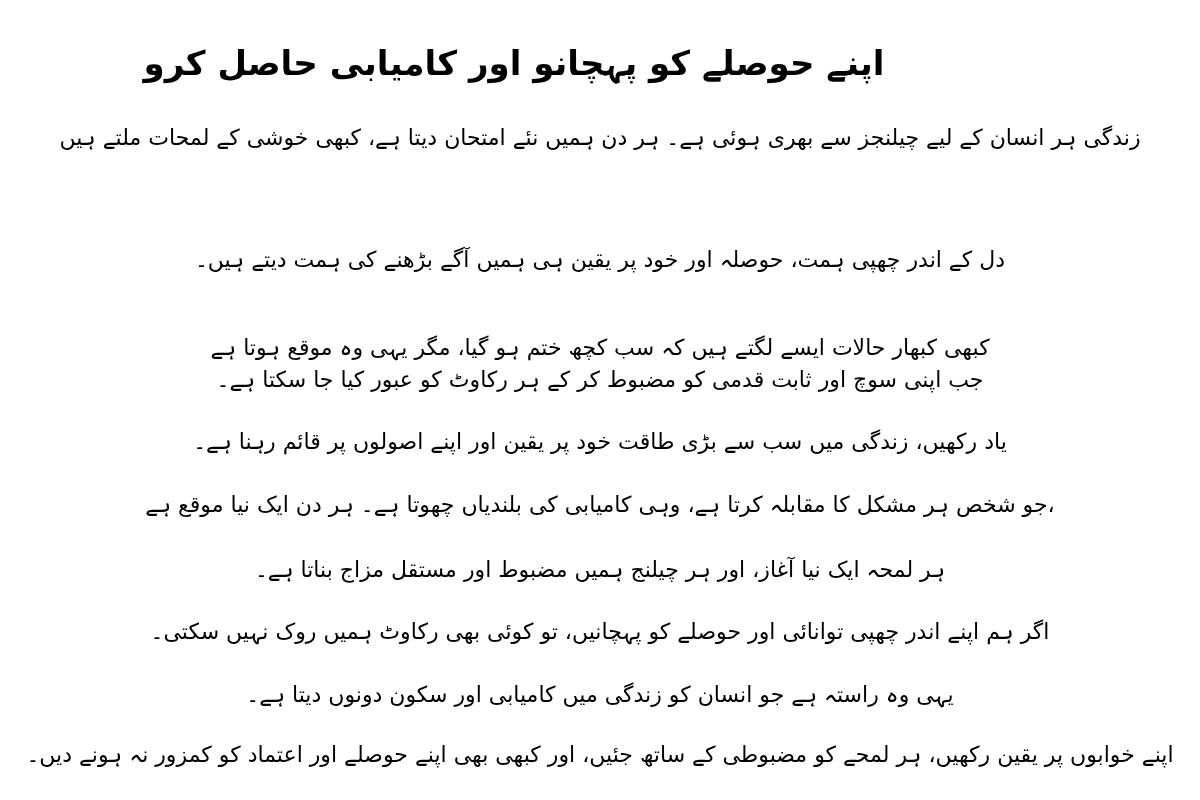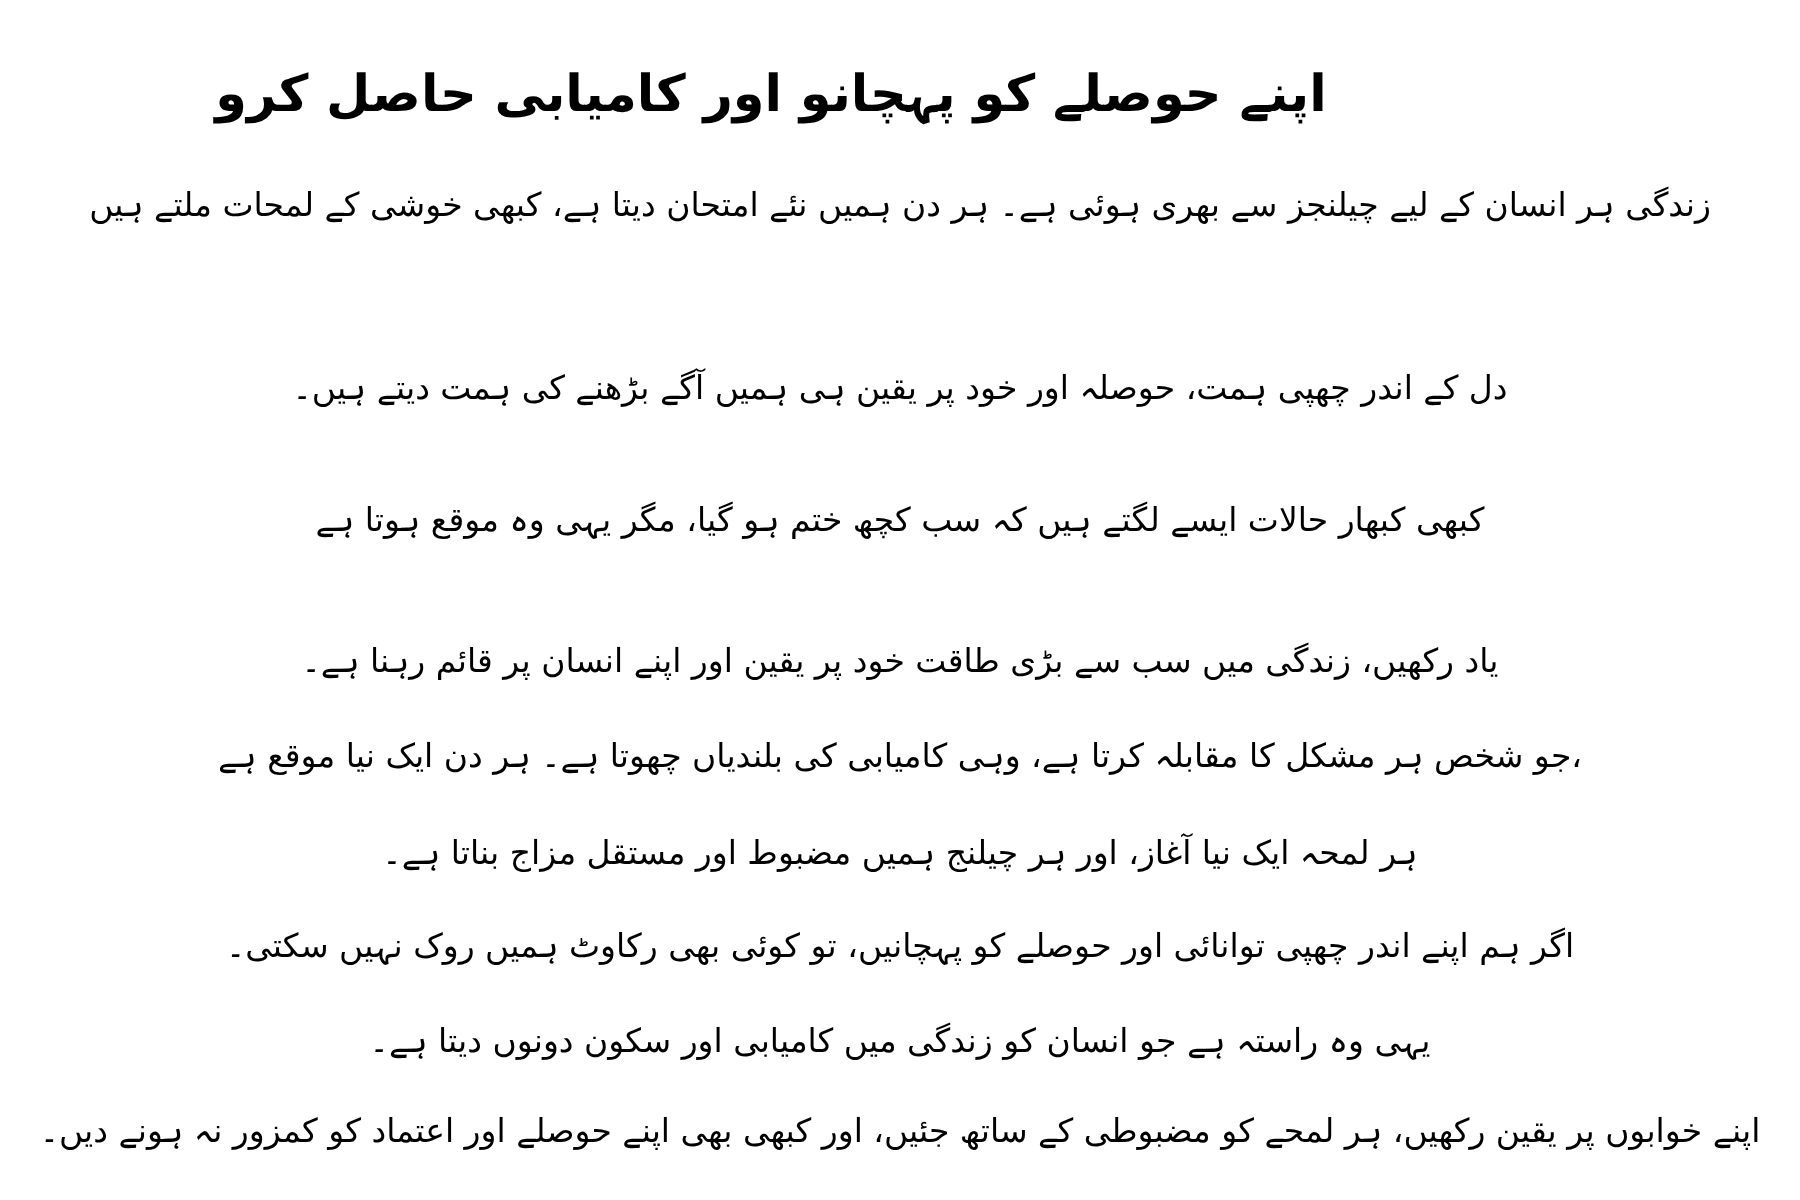--- a/index.html
+++ b/index.html
@@ -43,19 +43,20 @@
   </style>
 </head>
 <body>
 
 <div class="page">
   <div class="title">اپنے حوصلے کو پہچانو اور کامیابی حاصل کرو</div>
 
   <div class="line" style="top:118px;">زندگی ہر انسان کے لیے چیلنجز سے بھری ہوئی ہے۔ ہر دن ہمیں نئے امتحان دیتا ہے، کبھی خوشی کے لمحات ملتے ہیں</div>
   <div class="line" style="top:240px;">دل کے اندر چھپی ہمت، حوصلہ اور خود پر یقین ہی ہمیں آگے بڑھنے کی ہمت دیتے ہیں۔</div>
   <div class="line" style="top:312px;margin-top:16px;">کبھی کبھار حالات ایسے لگتے ہیں کہ سب کچھ ختم ہو گیا، مگر یہی وہ موقع ہوتا ہے</div>
-  <div class="line" style="top:422px;">یاد رکھیں، زندگی میں سب سے بڑی طاقت خود پر یقین اور اپنے انسان پر قائم رہنا ہے۔</div>
+  <div class="line" style="top:360px;">جب اپنی سوچ اور ثابت قدمی کو مضبوط کر کے ہر رکاوٹ کو عبور کیا جا سکتا ہے۔</div>
+  <div class="line" style="top:422px;">یاد رکھیں، زندگی میں سب سے بڑی طاقت خود پر یقین اور اپنے اصولوں پر قائم رہنا ہے۔</div>
   <div class="line" style="top:485px;">،جو شخص ہر مشکل کا مقابلہ کرتا ہے، وہی کامیابی کی بلندیاں چھوتا ہے۔ ہر دن ایک نیا موقع ہے</div>
   <div class="line" style="top:612px;">اگر ہم اپنے اندر چھپی توانائی اور حوصلے کو پہچانیں، تو کوئی بھی رکاوٹ ہمیں روک نہیں سکتی۔</div>
   <div class="line" style="top:550px;">ہر لمحہ ایک نیا آغاز، اور ہر چیلنج ہمیں مضبوط اور مستقل مزاج بناتا ہے۔</div>
   <div class="line" style="top:735px;">اپنے خوابوں پر یقین رکھیں، ہر لمحے کو مضبوطی کے ساتھ جئیں، اور کبھی بھی اپنے حوصلے اور اعتماد کو کمزور نہ ہونے دیں۔</div>
   <div class="line" style="top:675px;">یہی وہ راستہ ہے جو انسان کو زندگی میں کامیابی اور سکون دونوں دیتا ہے۔</div>
 </div>
 
 </body></html>

